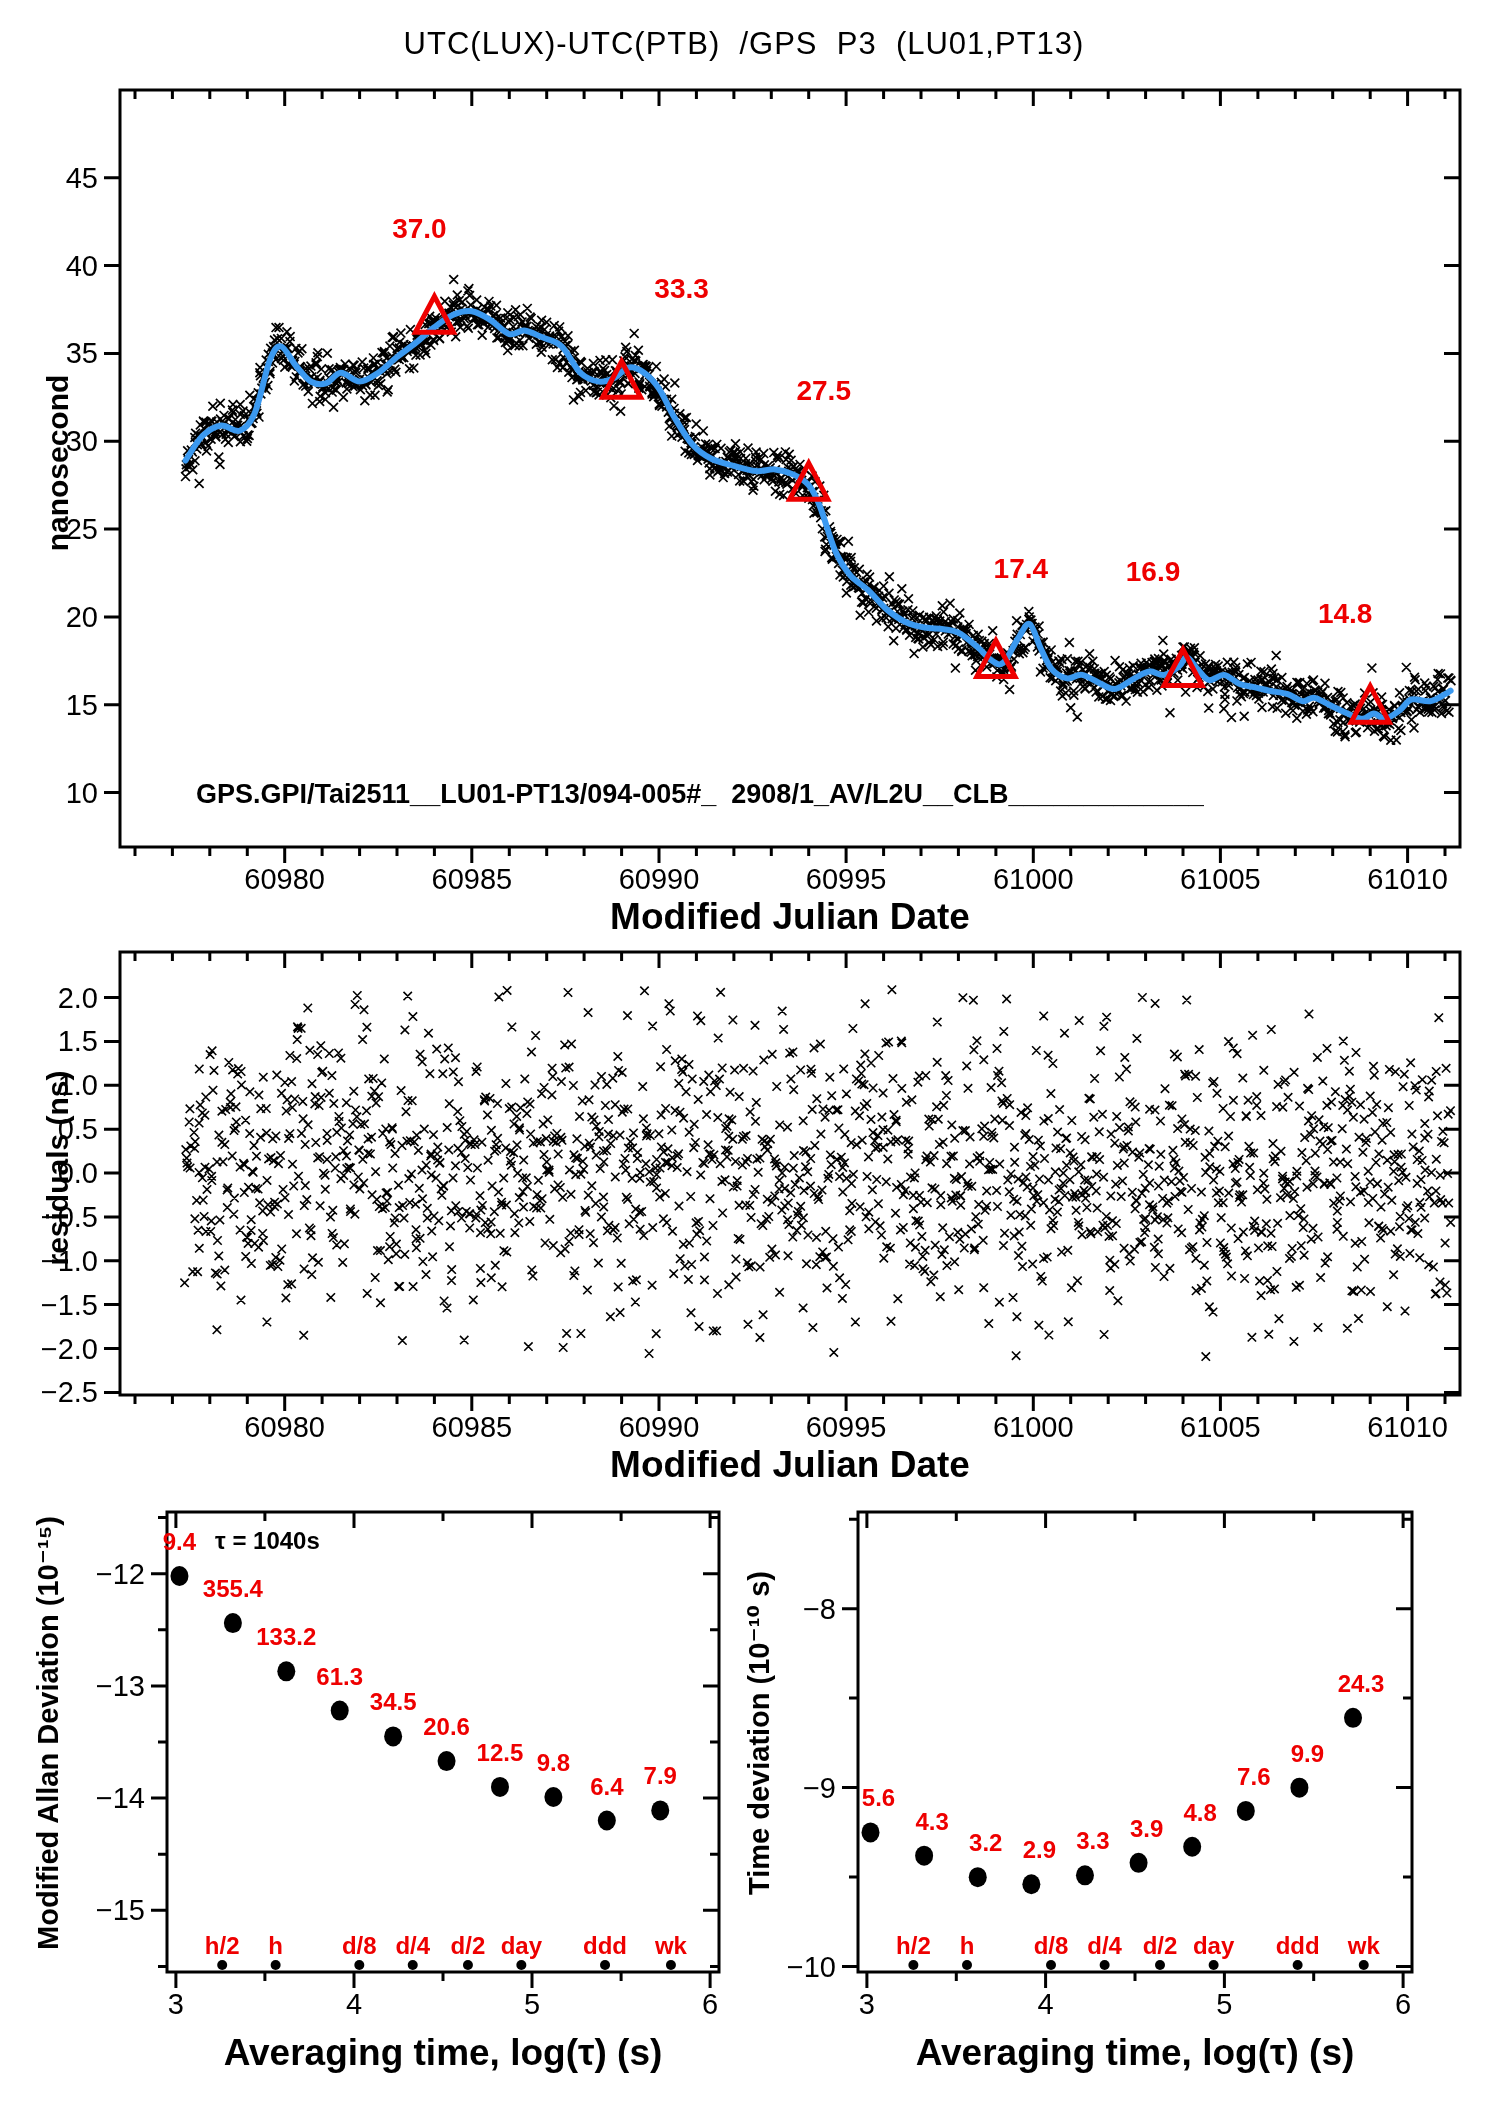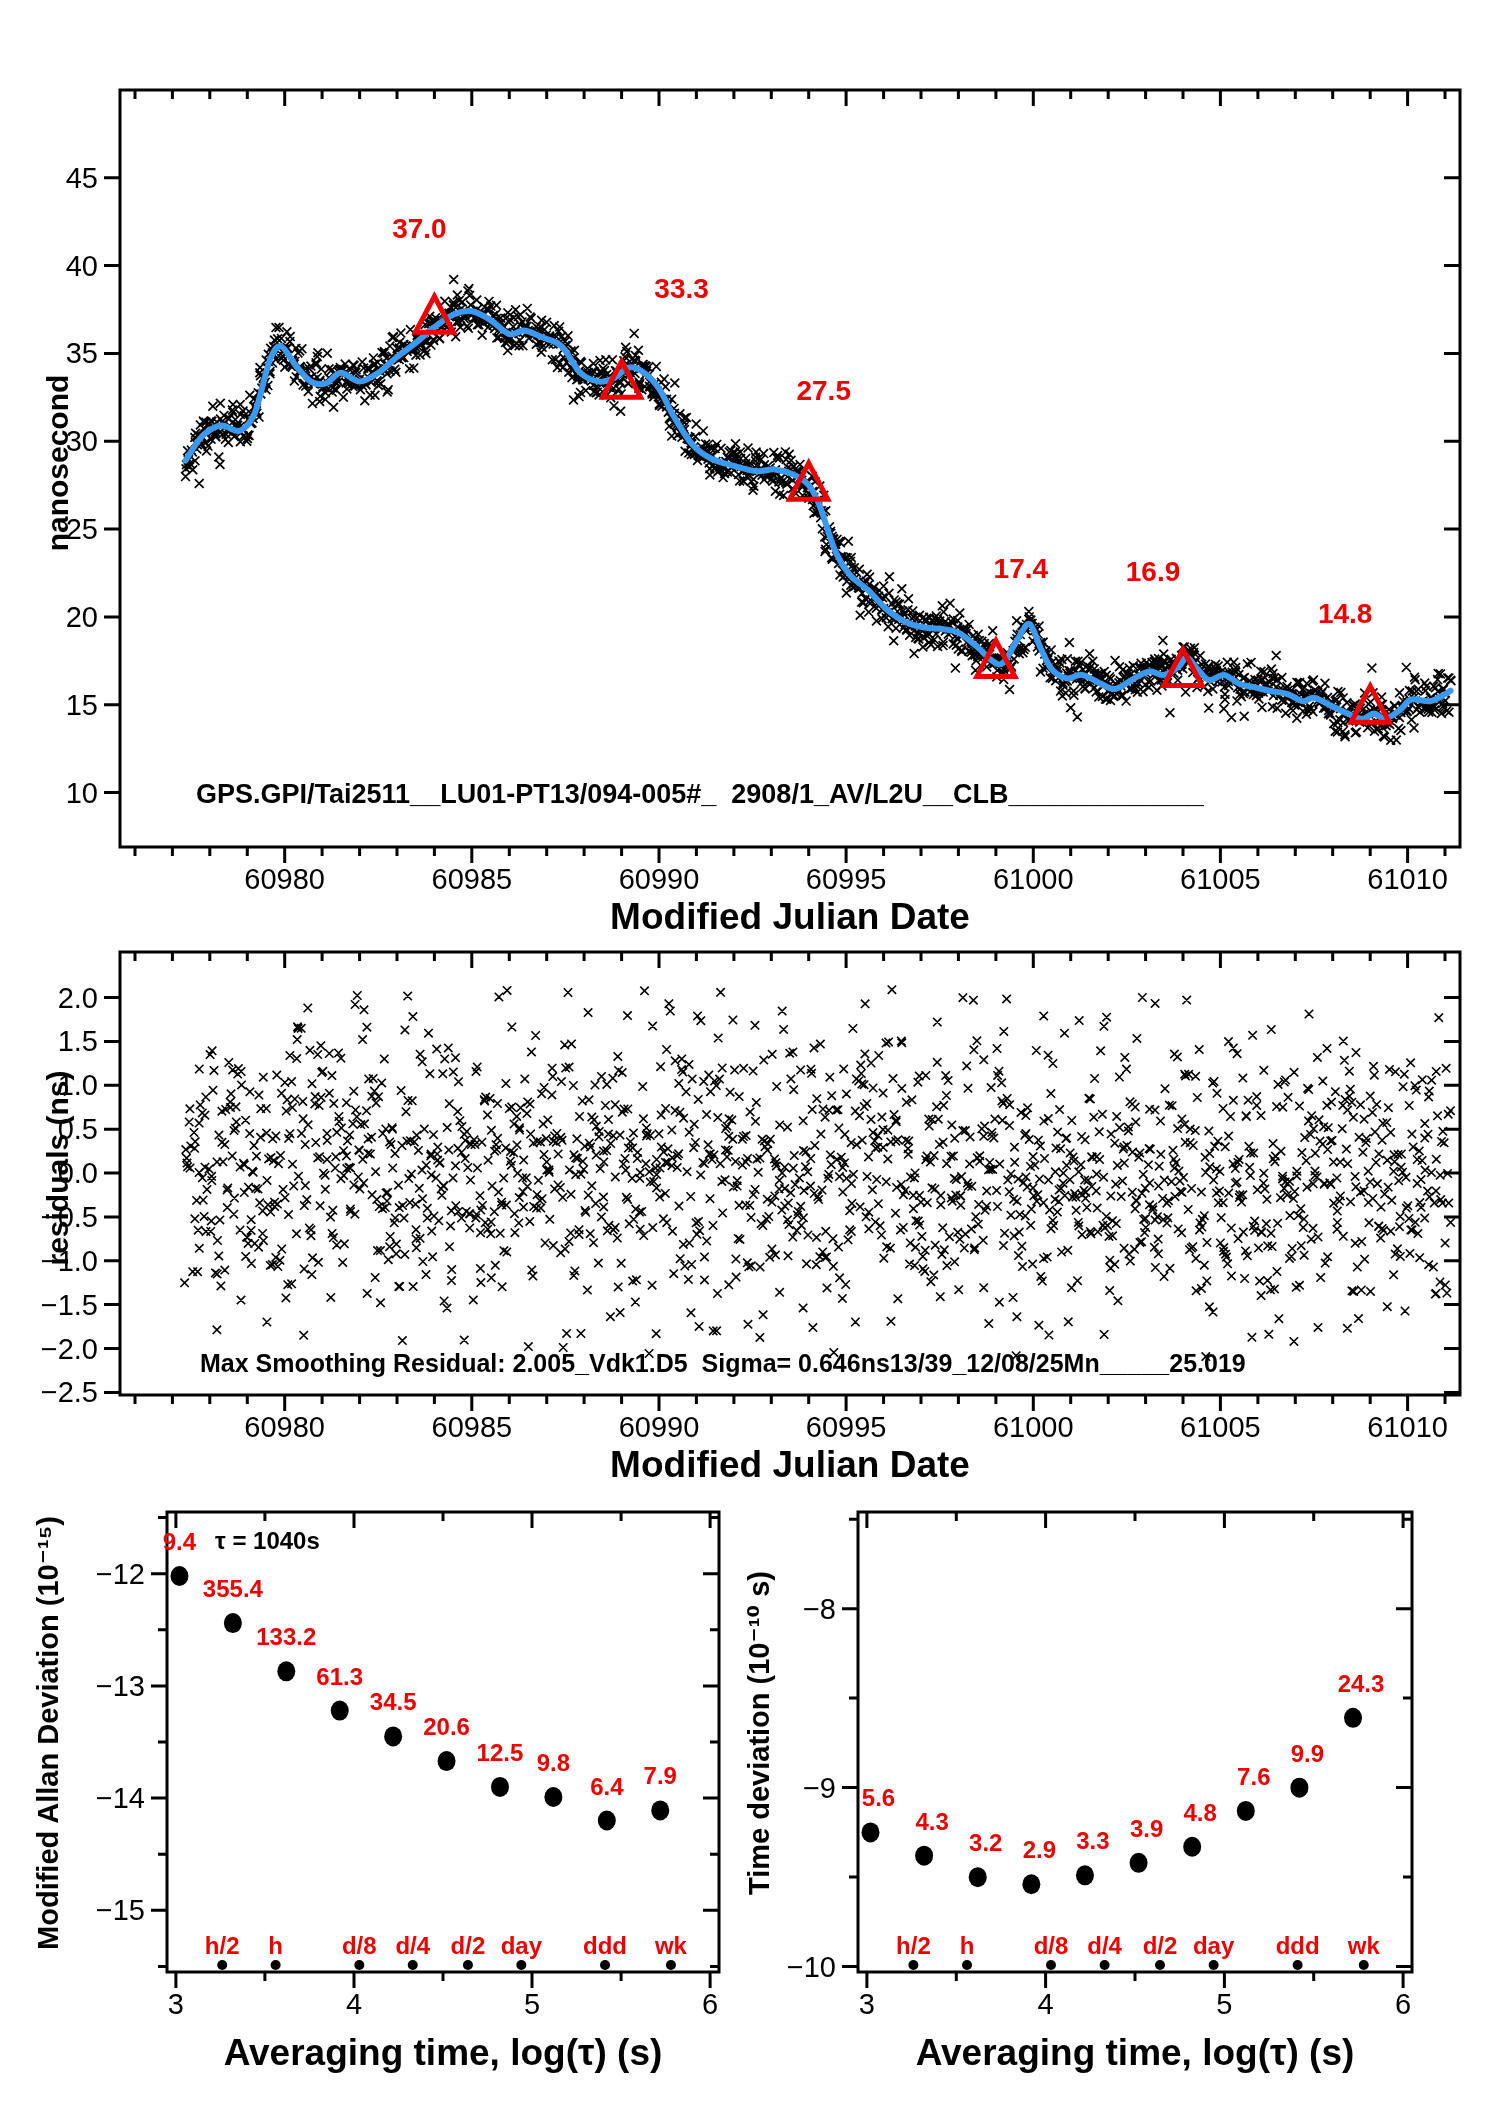--- a/index.html
+++ b/index.html
@@ -165,28 +165,28 @@
       <circle cx="1160.0193548387097" cy="1965" r="5" fill="#000000"></circle>
       <text x="1160.0193548387097" y="1954" text-anchor="middle" font-size="24" font-weight="700" fill="#ee0000" font-family="&quot;Liberation Sans&quot;,&quot;DejaVu Sans&quot;,sans-serif">d/2</text>
       <circle cx="1213.6322580645162" cy="1965" r="5" fill="#000000"></circle>
       <text x="1213.6322580645162" y="1954" text-anchor="middle" font-size="24" font-weight="700" fill="#ee0000" font-family="&quot;Liberation Sans&quot;,&quot;DejaVu Sans&quot;,sans-serif">day</text>
       <circle cx="1297.6258064516128" cy="1965" r="5" fill="#000000"></circle>
       <text x="1297.6258064516128" y="1954" text-anchor="middle" font-size="24" font-weight="700" fill="#ee0000" font-family="&quot;Liberation Sans&quot;,&quot;DejaVu Sans&quot;,sans-serif">ddd</text>
       <circle cx="1363.7483870967744" cy="1965" r="5" fill="#000000"></circle>
       <text x="1363.7483870967744" y="1954" text-anchor="middle" font-size="24" font-weight="700" fill="#ee0000" font-family="&quot;Liberation Sans&quot;,&quot;DejaVu Sans&quot;,sans-serif">wk</text>
     </svg>
 
+  <div class="ov title">UTC(LUX)-UTC(PTB)  /GPS  P3  (LU01,PT13)</div>
 
   <div class="ov vlab v-nano">nanosecond</div>
   <div class="ov xlab x-top">Modified Julian Date</div>
   <div class="ov anno a-gps">GPS.GPI/Tai2511__LU01-PT13/094-005#_  2908/1_AV/L2U__CLB_____________</div>
 
   <div class="ov vlab v-resid">residuals (ns)</div>
   <div class="ov xlab x-mid">Modified Julian Date</div>
-  <div class="ov anno a-res">Max Smoothing Residual: 2.005_Vdk1.D5  Sigma= 0.646ns13/39_12/08/25Mn_____25.019</div>
 
   <div class="ov vlab v-mdev">Modified Allan Deviation (10⁻¹⁵)</div>
   <div class="ov xlab x-bl">Averaging time, log(τ) (s)</div>
   <div class="ov anno a-tau">τ = 1040s</div>
 
   <div class="ov vlab v-tdev">Time deviation (10⁻¹⁰ s)</div>
   <div class="ov xlab x-br">Averaging time, log(τ) (s)</div>
 </div>
 
 </body></html>

